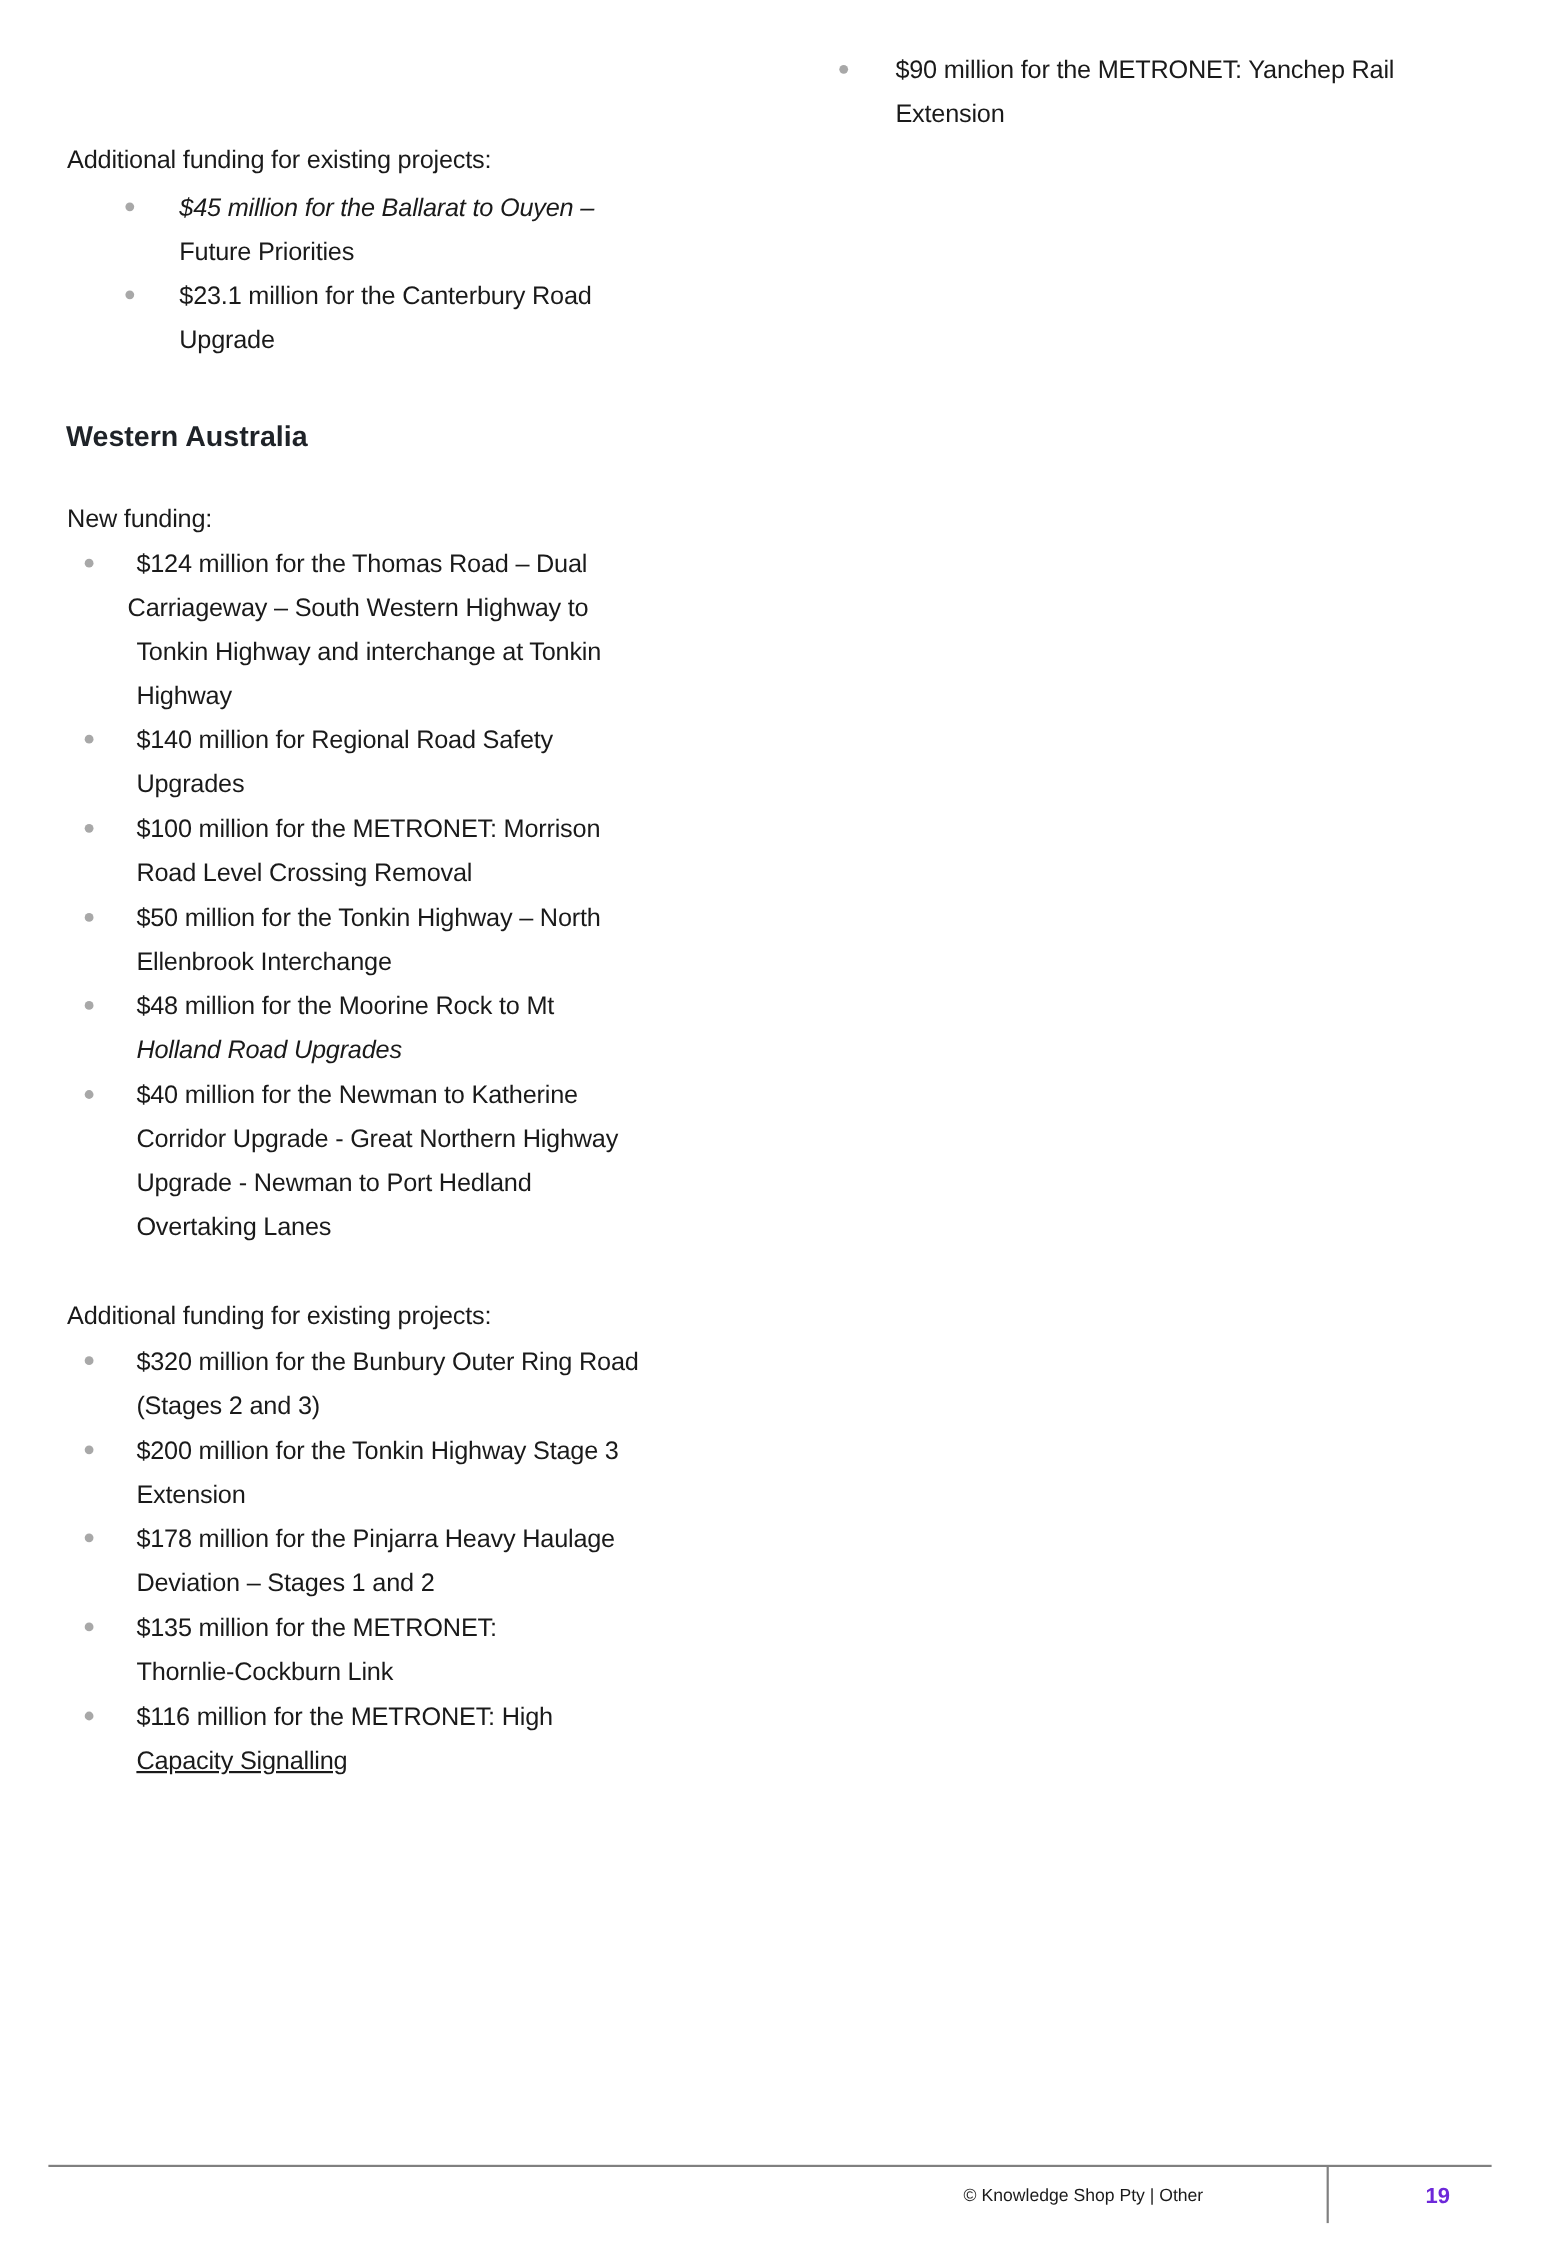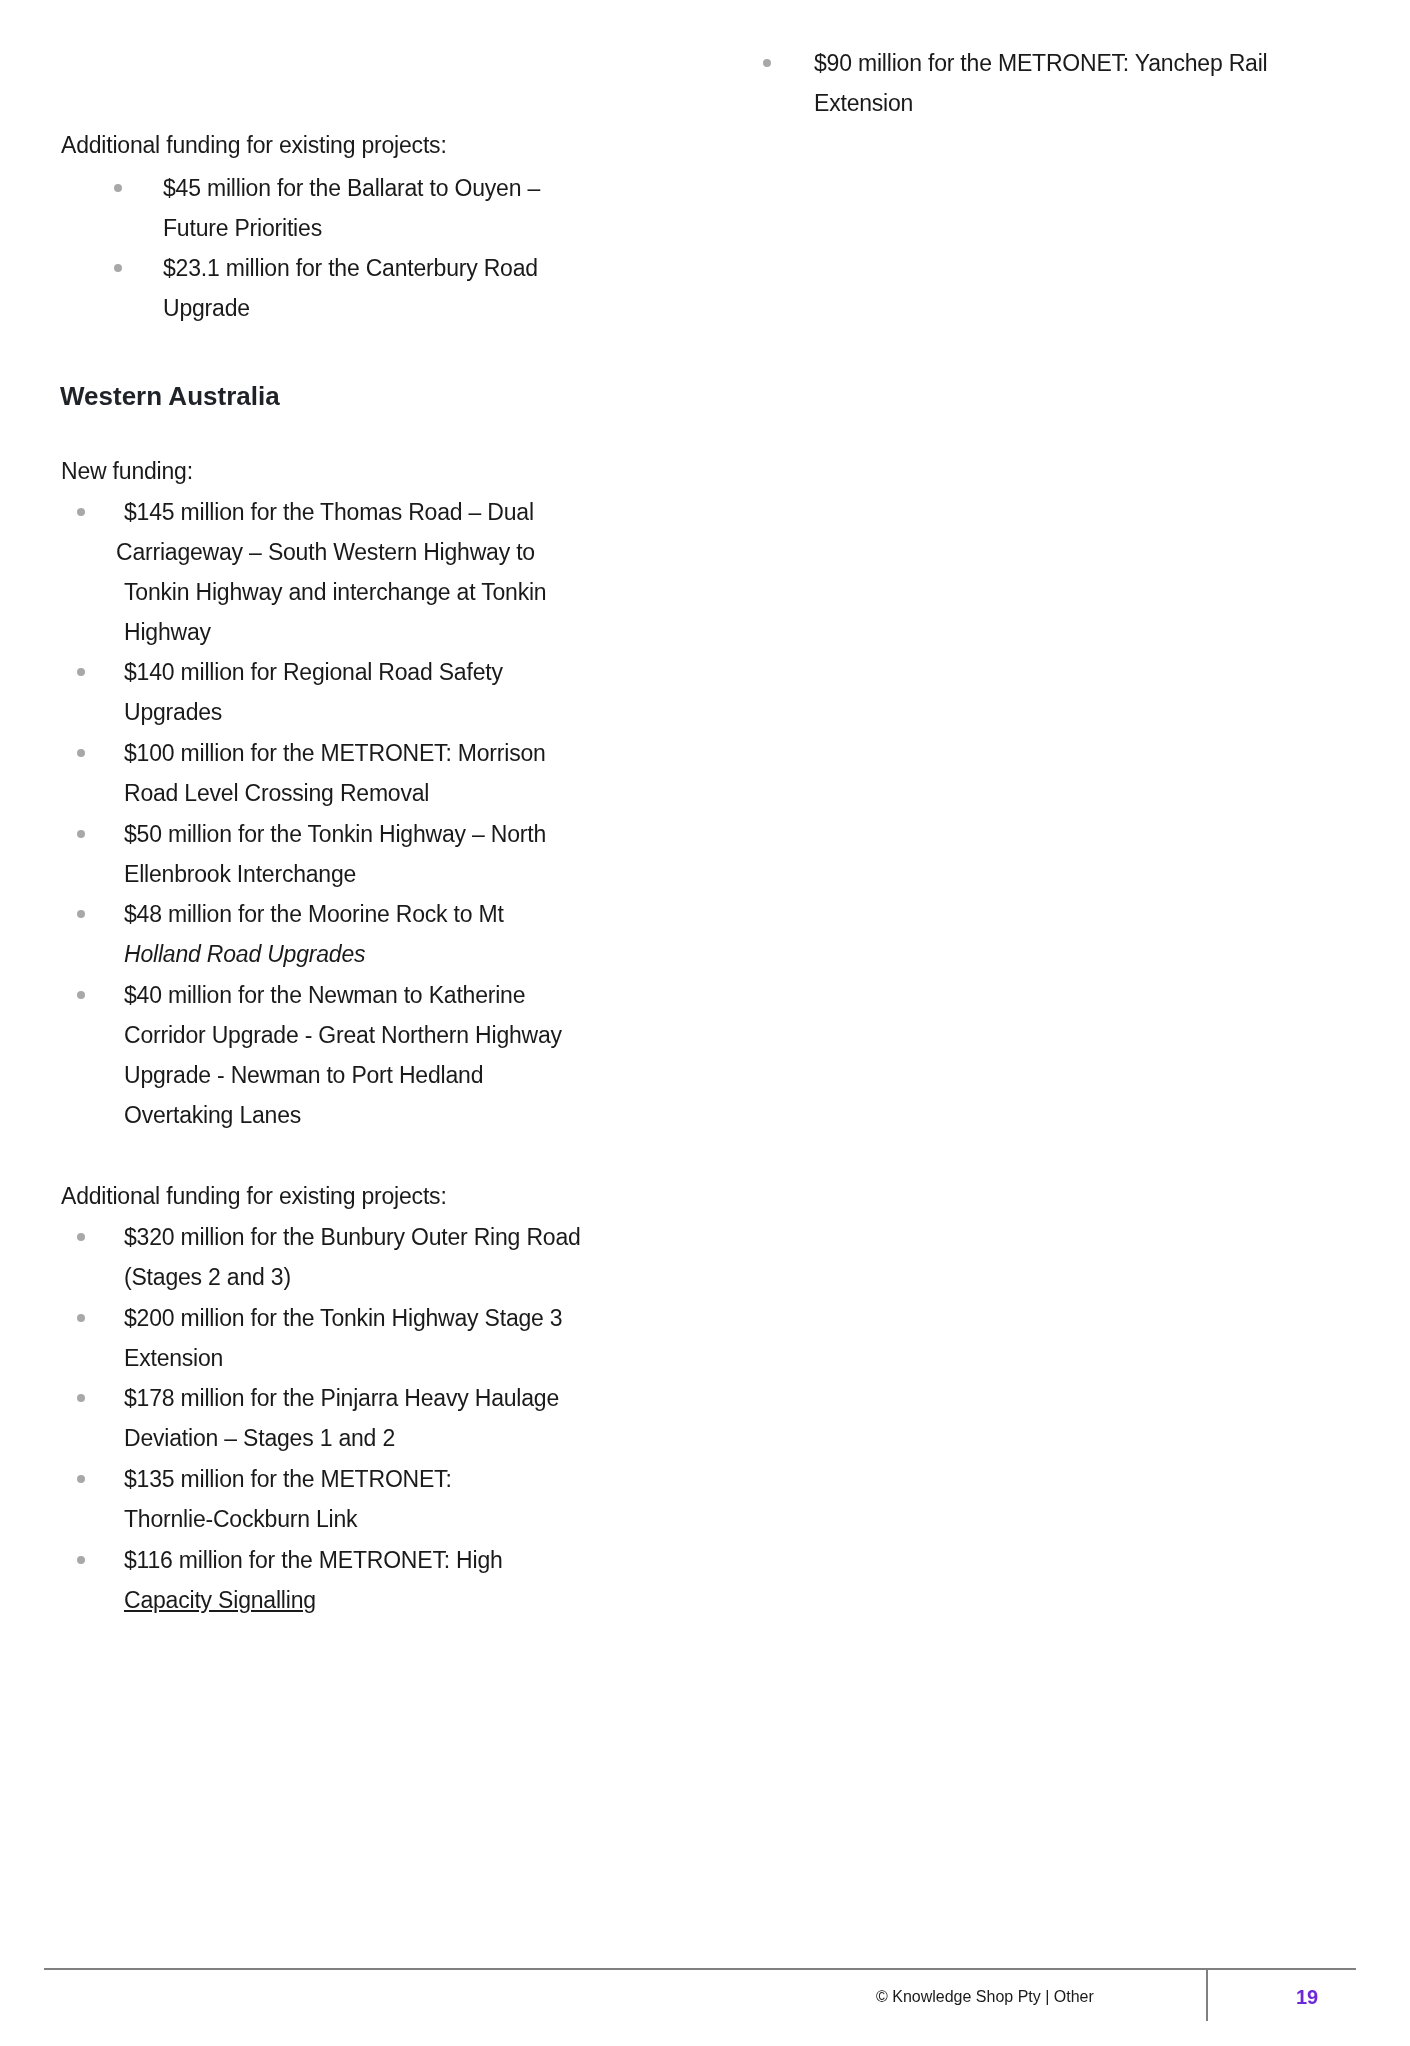--- a/index.html
+++ b/index.html
@@ -21,39 +21,39 @@
     <span class="bullet" style="left:763px;top:59px;"></span>
     <span class="line" style="left:814px;top:49px;">$90 million for the METRONET: Yanchep Rail</span>
     <span class="line" style="left:814px;top:89px;">Extension</span>
   </div>
 </div>
 
 <div>
   <span class="line" style="left:61px;top:131px;">Additional funding for existing projects:</span>
   <div>
     <span class="bullet" style="left:114px;top:184px;"></span>
-    <span class="line" style="left:163px;top:174px;">$45 million for the Ballarat to Ouyen –</span>
+    <span class="line" style="left:163px;top:174px;font-style:italic;">$45 million for the Ballarat to Ouyen –</span>
     <span class="line" style="left:163px;top:214px;">Future Priorities</span>
   </div>
   <div>
     <span class="bullet" style="left:114px;top:264px;"></span>
     <span class="line" style="left:163px;top:254px;">$23.1 million for the Canterbury Road</span>
     <span class="line" style="left:163px;top:294px;">Upgrade</span>
   </div>
 </div>
 
 <div>
   <span class="heading" style="left:60px;top:381px;">Western Australia</span>
 
   <span class="line" style="left:61px;top:457px;">New funding:</span>
 
   <div>
     <div>
       <span class="bullet" style="left:77px;top:508px;"></span>
-      <span class="line" style="left:124px;top:498px;">$145 million for the Thomas Road – Dual</span>
+      <span class="line" style="left:124px;top:498px;">$124 million for the Thomas Road – Dual</span>
       <span class="line" style="left:116px;top:538px;">Carriageway – South Western Highway to</span>
       <span class="line" style="left:124px;top:578px;">Tonkin Highway and interchange at Tonkin</span>
       <span class="line" style="left:124px;top:618px;">Highway</span>
     </div>
     <div>
       <span class="bullet" style="left:77px;top:668px;"></span>
       <span class="line" style="left:124px;top:658px;">$140 million for Regional Road Safety</span>
       <span class="line" style="left:124px;top:698px;">Upgrades</span>
     </div>
     <div>

